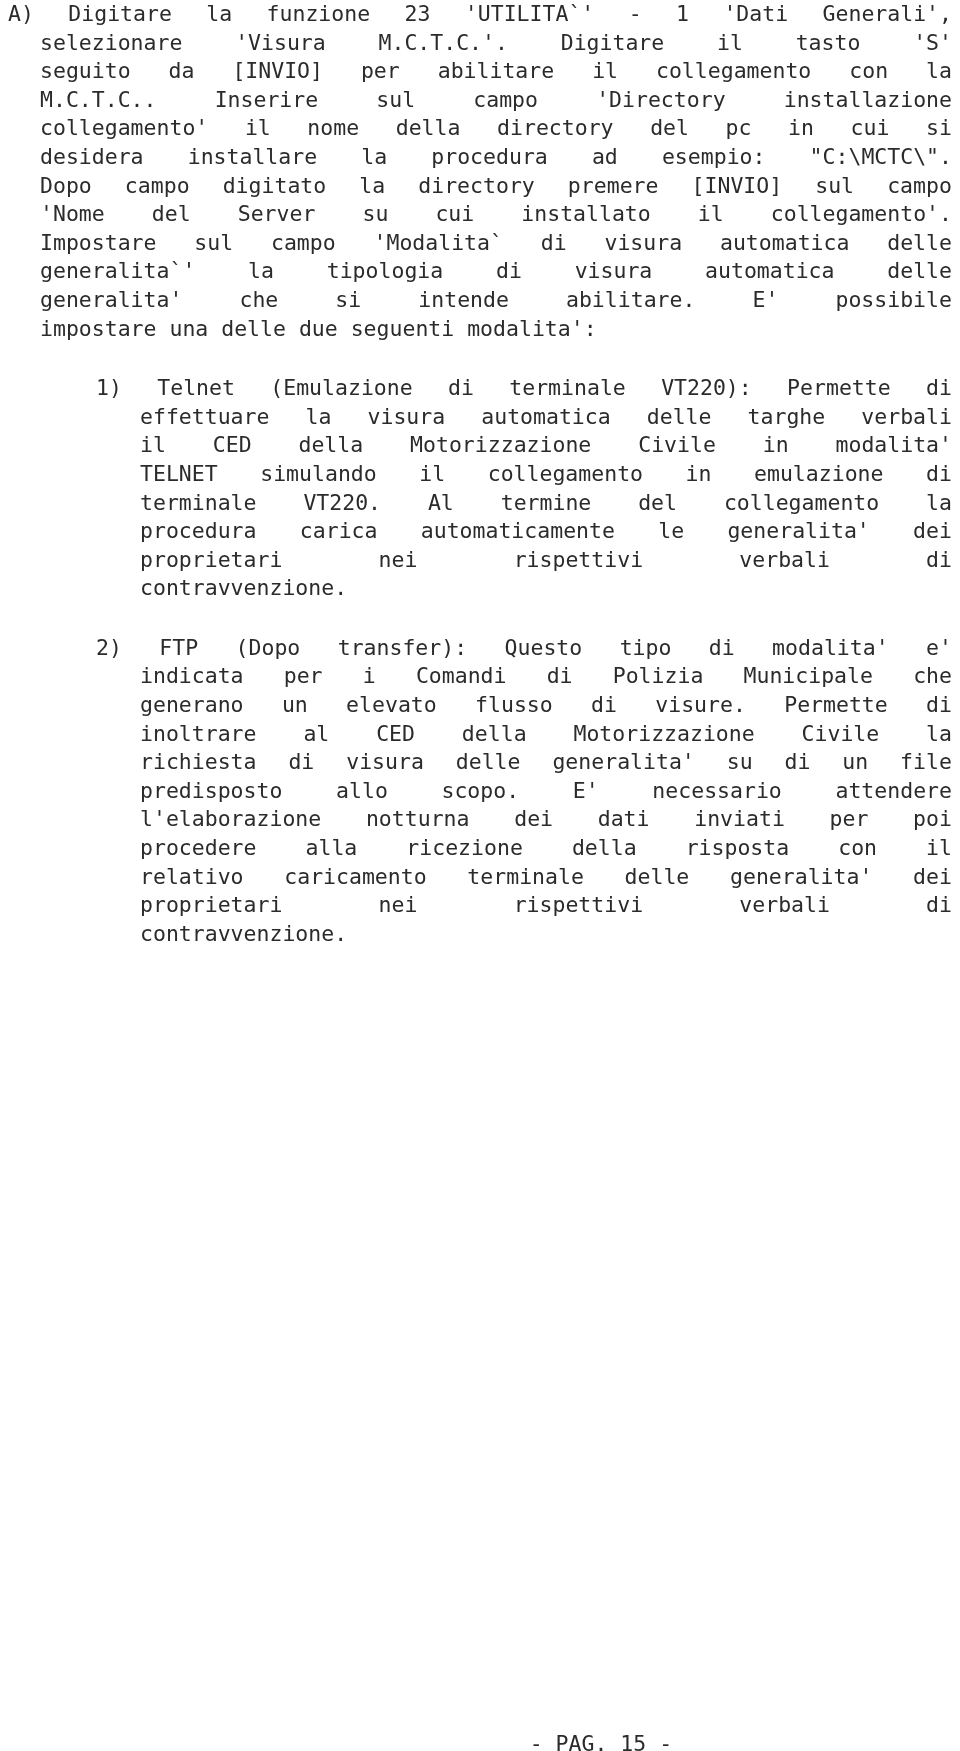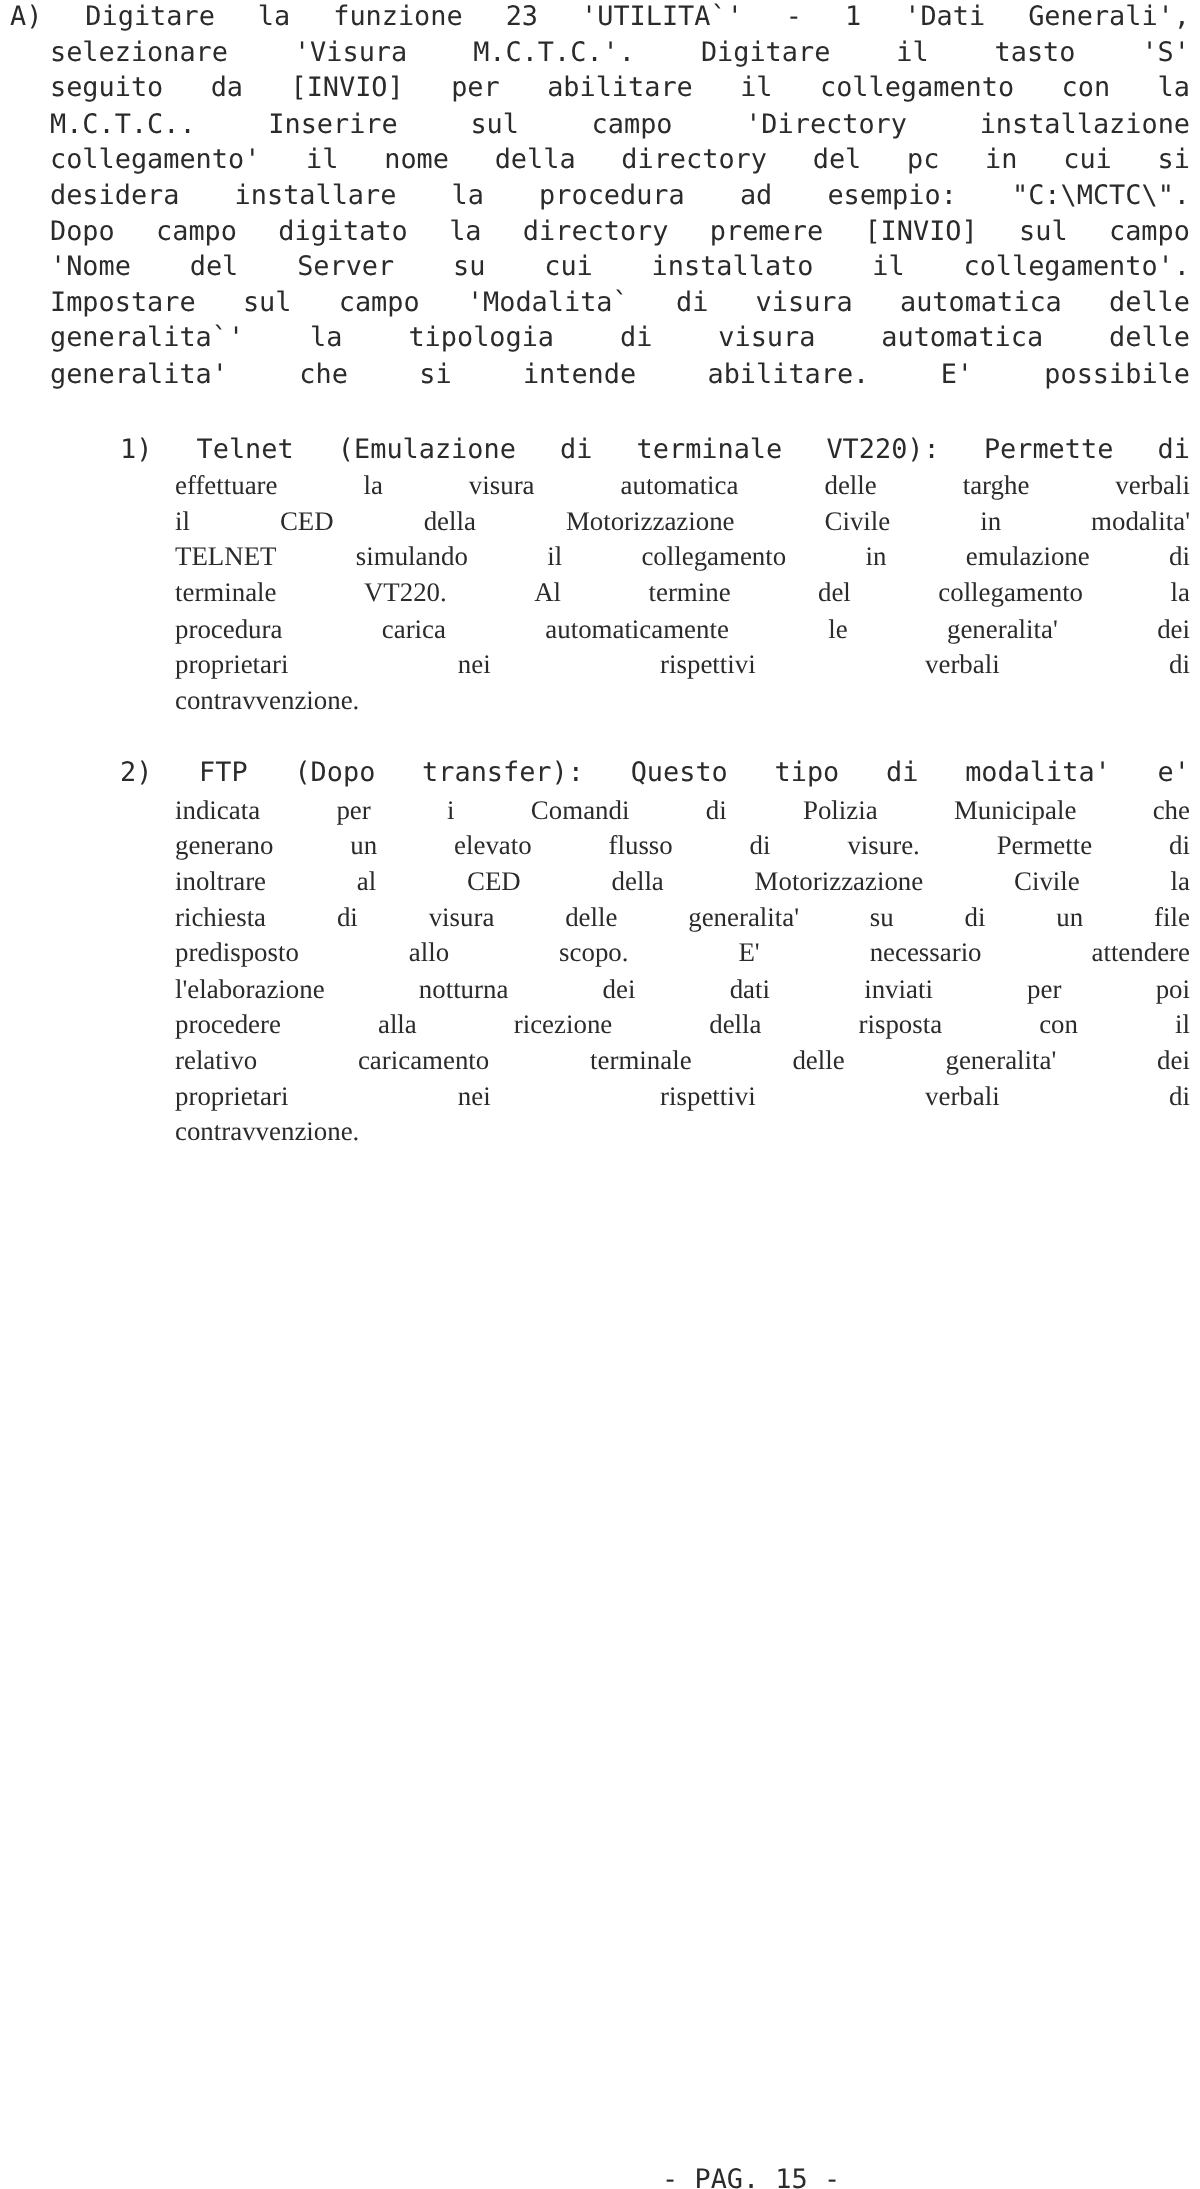--- a/index.html
+++ b/index.html
@@ -56,21 +56,21 @@
   }
   .line .w {
     white-space: pre;
   }
 
   
   .block-a .line            { padding-left: 0px;  width: 944px; }
   .block-a .line.cont       { padding-left: 32px; width: 912px; }
 
   .list-item .line          { padding-left: 88px; width: 856px; }
-  .list-item .line.cont     { padding-left: 132px; width: 812px; font-family: Liberation Serif, serif; }
+  .list-item .line.cont     { padding-left: 132px; width: 812px; }
   .gap-md { height: 31px; }
 
   .footer {
     position: absolute;
     left: 0;
     top: 1705px;
     width: 960px;
     text-align: center;
     font-size: 21.5px;
     line-height: 26px;
@@ -95,20 +95,21 @@
         <div class="line cont"><span class="w">selezionare</span><span class="w">'Visura</span><span class="w">M.C.T.C.'.</span><span class="w">Digitare</span><span class="w">il</span><span class="w">tasto</span><span class="w">'S'</span></div>
         <div class="line cont"><span class="w">seguito</span><span class="w">da</span><span class="w">[INVIO]</span><span class="w">per</span><span class="w">abilitare</span><span class="w">il</span><span class="w">collegamento</span><span class="w">con</span><span class="w">la</span></div>
         <div class="line cont"><span class="w">M.C.T.C..</span><span class="w">Inserire</span><span class="w">sul</span><span class="w">campo</span><span class="w">'Directory</span><span class="w">installazione</span></div>
         <div class="line cont"><span class="w">collegamento'</span><span class="w">il</span><span class="w">nome</span><span class="w">della</span><span class="w">directory</span><span class="w">del</span><span class="w">pc</span><span class="w">in</span><span class="w">cui</span><span class="w">si</span></div>
         <div class="line cont"><span class="w">desidera</span><span class="w">installare</span><span class="w">la</span><span class="w">procedura</span><span class="w">ad</span><span class="w">esempio:</span><span class="w">"C:\MCTC\".</span></div>
         <div class="line cont"><span class="w">Dopo</span><span class="w">campo</span><span class="w">digitato</span><span class="w">la</span><span class="w">directory</span><span class="w">premere</span><span class="w">[INVIO]</span><span class="w">sul</span><span class="w">campo</span></div>
         <div class="line cont"><span class="w">'Nome</span><span class="w">del</span><span class="w">Server</span><span class="w">su</span><span class="w">cui</span><span class="w">installato</span><span class="w">il</span><span class="w">collegamento'.</span></div>
         <div class="line cont"><span class="w">Impostare</span><span class="w">sul</span><span class="w">campo</span><span class="w">'Modalita`</span><span class="w">di</span><span class="w">visura</span><span class="w">automatica</span><span class="w">delle</span></div>
         <div class="line cont"><span class="w">generalita`'</span><span class="w">la</span><span class="w">tipologia</span><span class="w">di</span><span class="w">visura</span><span class="w">automatica</span><span class="w">delle</span></div>
         <div class="line cont"><span class="w">generalita'</span><span class="w">che</span><span class="w">si</span><span class="w">intende</span><span class="w">abilitare.</span><span class="w">E'</span><span class="w">possibile</span></div>
+        <div class="line cont flush"><span class="w">impostare una delle due seguenti modalita':</span></div>
       </div>
 
     <div class="gap-md"></div>
 
     <div class="para list-item">
         <div class="line"><span class="w">1)</span><span class="w">Telnet</span><span class="w">(Emulazione</span><span class="w">di</span><span class="w">terminale</span><span class="w">VT220):</span><span class="w">Permette</span><span class="w">di</span></div>
         <div class="line cont"><span class="w">effettuare</span><span class="w">la</span><span class="w">visura</span><span class="w">automatica</span><span class="w">delle</span><span class="w">targhe</span><span class="w">verbali</span></div>
         <div class="line cont"><span class="w">il</span><span class="w">CED</span><span class="w">della</span><span class="w">Motorizzazione</span><span class="w">Civile</span><span class="w">in</span><span class="w">modalita'</span></div>
         <div class="line cont"><span class="w">TELNET</span><span class="w">simulando</span><span class="w">il</span><span class="w">collegamento</span><span class="w">in</span><span class="w">emulazione</span><span class="w">di</span></div>
         <div class="line cont"><span class="w">terminale</span><span class="w">VT220.</span><span class="w">Al</span><span class="w">termine</span><span class="w">del</span><span class="w">collegamento</span><span class="w">la</span></div>

